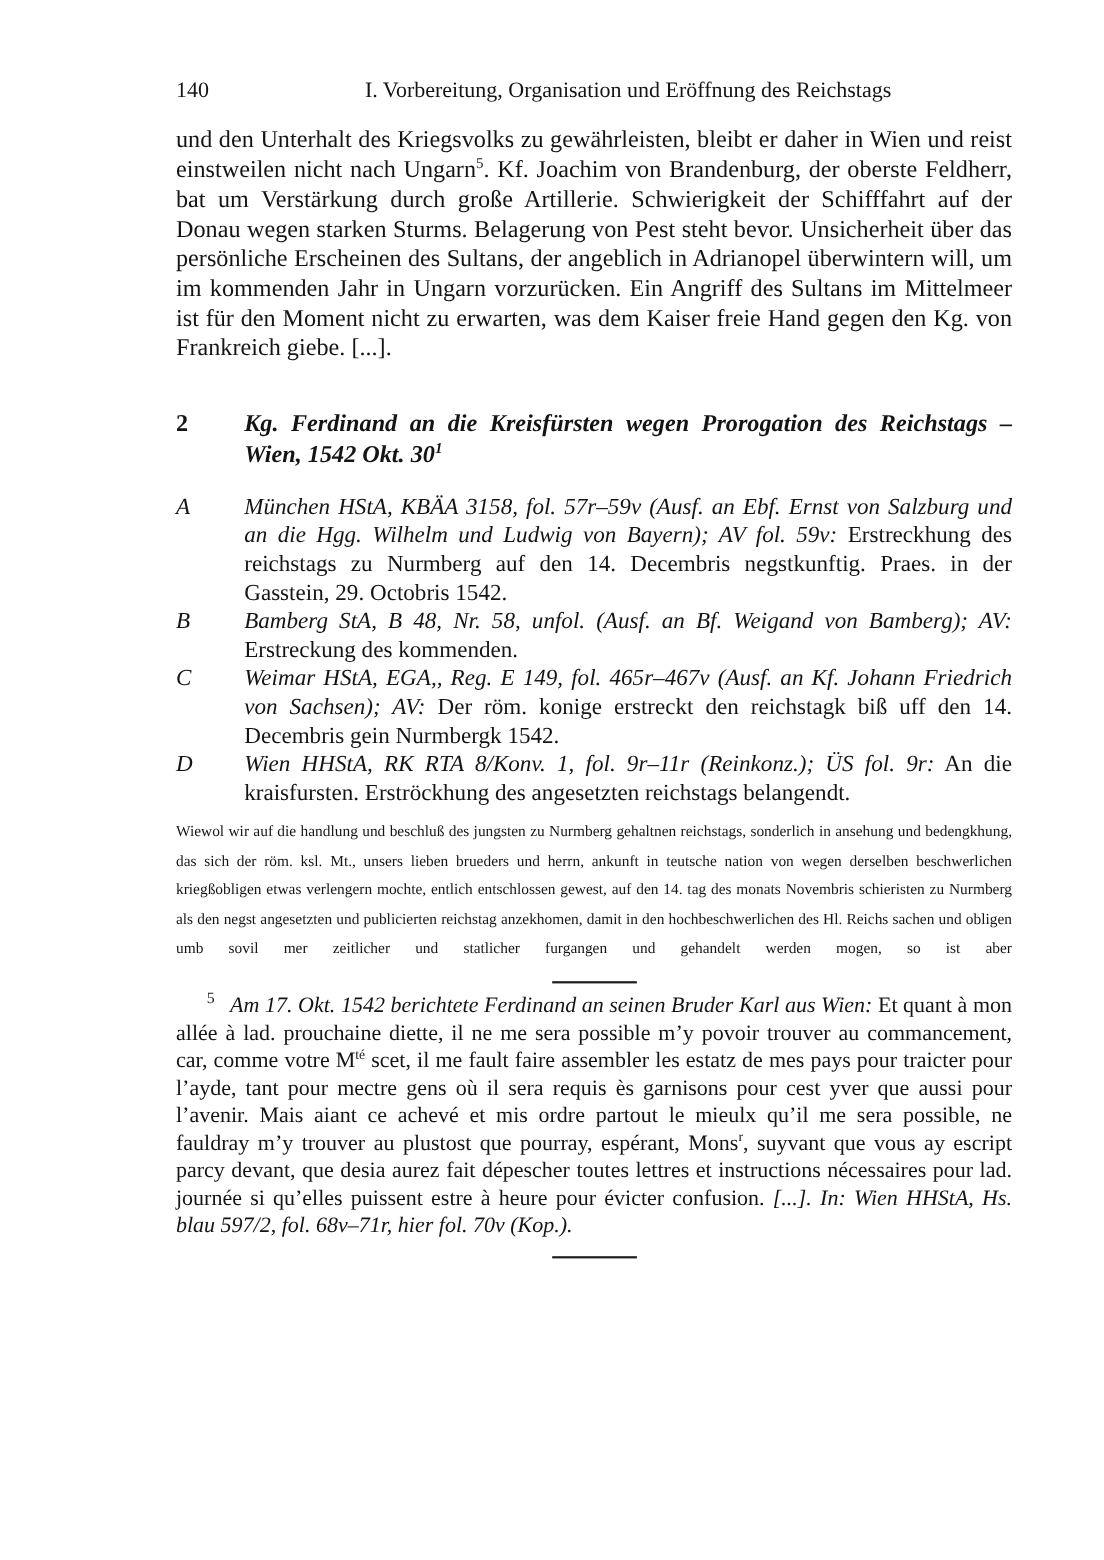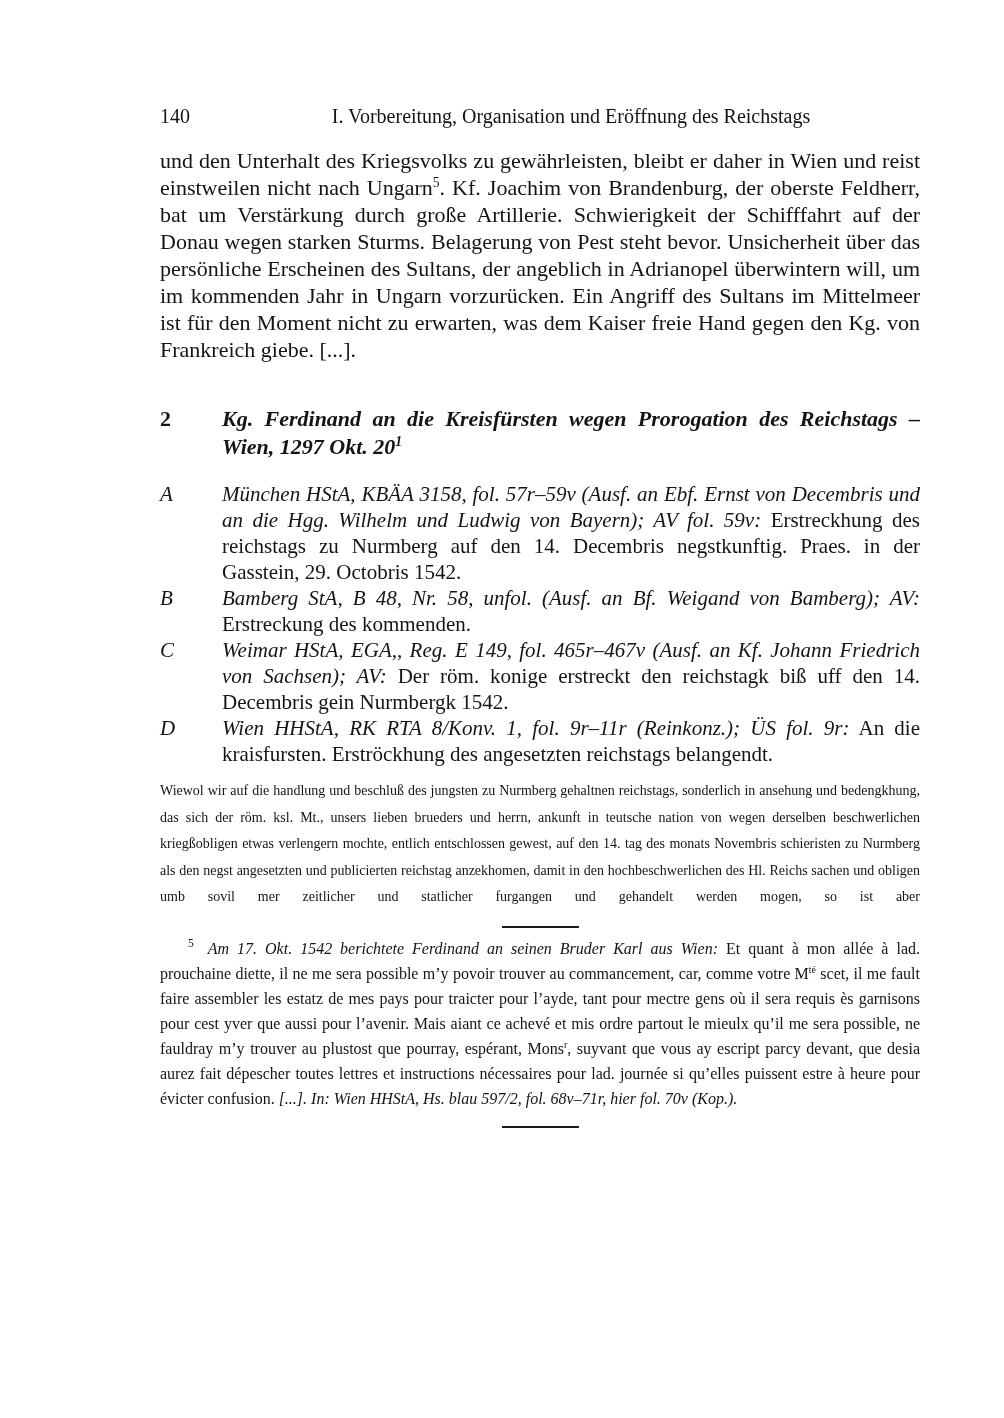--- a/index.html
+++ b/index.html
@@ -17,21 +17,21 @@
     overflow: hidden;
   }
   .content {
     position: absolute;
     left: 160px;
     top: 0;
     width: 760px;
   }
   
   .running-header {
-    margin-top: 104px;
+    margin-top: 70px;
     display: flex;
     align-items: baseline;
     font-size: 20px;
     line-height: 24px;
   }
   .page-number {
     flex: 0 0 62px;
   }
   .header-title {
     flex: 1 1 auto;
@@ -96,21 +96,21 @@
   
   .fn-rule {
     margin-top: 15px;
     width: 77px;
     border: none;
     border-top: 2px solid #1c1c1c;
     height: 0;
   }
   .footnote {
     margin: 5px 0 0 0;
-    font-size: 16px;
+    font-size: 20px;
     line-height: 25px;
     text-align: justify;
     text-indent: 28px;
   }
   .fn-marker {
     font-size: 0.72em;
     vertical-align: super;
     line-height: 0;
     margin-right: 14px;
     font-style: normal;
@@ -130,27 +130,27 @@
 
     <div class="running-header">
       <span class="page-number">140</span>
       <span class="header-title">I. Vorbereitung, Organisation und Eröffnung des Reichstags</span>
     </div>
 
     <p class="summary"><span>und den Unterhalt des Kriegsvolks zu gewährleisten, bleibt er daher in Wien und reist einstweilen nicht nach Ungarn</span><sup class="sup">5</sup><span>. Kf. Joachim von Brandenburg, der oberste Feldherr, bat um Verstärkung durch große Artillerie. Schwierigkeit der Schifffahrt auf der Donau wegen starken Sturms. Belagerung von Pest steht bevor. Unsicherheit über das persönliche Erscheinen des Sultans, der angeblich in Adrianopel überwintern will, um im kommenden Jahr in Ungarn vorzurücken. Ein Angriff des Sultans im Mittelmeer ist für den Moment nicht zu erwarten, was dem Kaiser freie Hand gegen den Kg. von Frankreich giebe. [...].</span></p>
 
     <div class="section-heading">
       <span class="sec-num">2</span>
-      <h2 class="sec-title"><span>Kg. Ferdinand an die Kreisfürsten wegen Prorogation des Reichstags – Wien, 1297 Okt. 20</span><sup class="sup">1</sup></h2>
+      <h2 class="sec-title"><span>Kg. Ferdinand an die Kreisfürsten wegen Prorogation des Reichstags – Wien, 1542 Okt. 30</span><sup class="sup">1</sup></h2>
     </div>
 
     <div class="sources">
       <div class="source-row">
         <span class="src-label">A</span>
-        <p class="src-text"><span class="it">München HStA, KBÄA 3158, fol. 57r–59v (Ausf. an Ebf. Ernst von Decembris und an die Hgg. Wilhelm und Ludwig von Bayern); AV fol. 59v:</span> <span class="rm">Erstreckhung des reichstags zu Nurmberg auf den 14. Decembris negstkunftig. Praes. in der Gasstein, 29. Octobris 1542.</span></p>
+        <p class="src-text"><span class="it">München HStA, KBÄA 3158, fol. 57r–59v (Ausf. an Ebf. Ernst von Salzburg und an die Hgg. Wilhelm und Ludwig von Bayern); AV fol. 59v:</span> <span class="rm">Erstreckhung des reichstags zu Nurmberg auf den 14. Decembris negstkunftig. Praes. in der Gasstein, 29. Octobris 1542.</span></p>
       </div>
       <div class="source-row">
         <span class="src-label">B</span>
         <p class="src-text"><span class="it">Bamberg StA, B 48, Nr. 58, unfol. (Ausf. an Bf. Weigand von Bamberg); AV:</span> <span class="rm">Erstreckung des kommenden.</span></p>
       </div>
       <div class="source-row">
         <span class="src-label">C</span>
         <p class="src-text"><span class="it">Weimar HStA, EGA,, Reg. E 149, fol. 465r–467v (Ausf. an Kf. Johann Friedrich von Sachsen); AV:</span> <span class="rm">Der röm. konige erstreckt den reichstagk biß uff den 14. Decembris gein Nurmbergk 1542.</span></p>
       </div>
       <div class="source-row">

